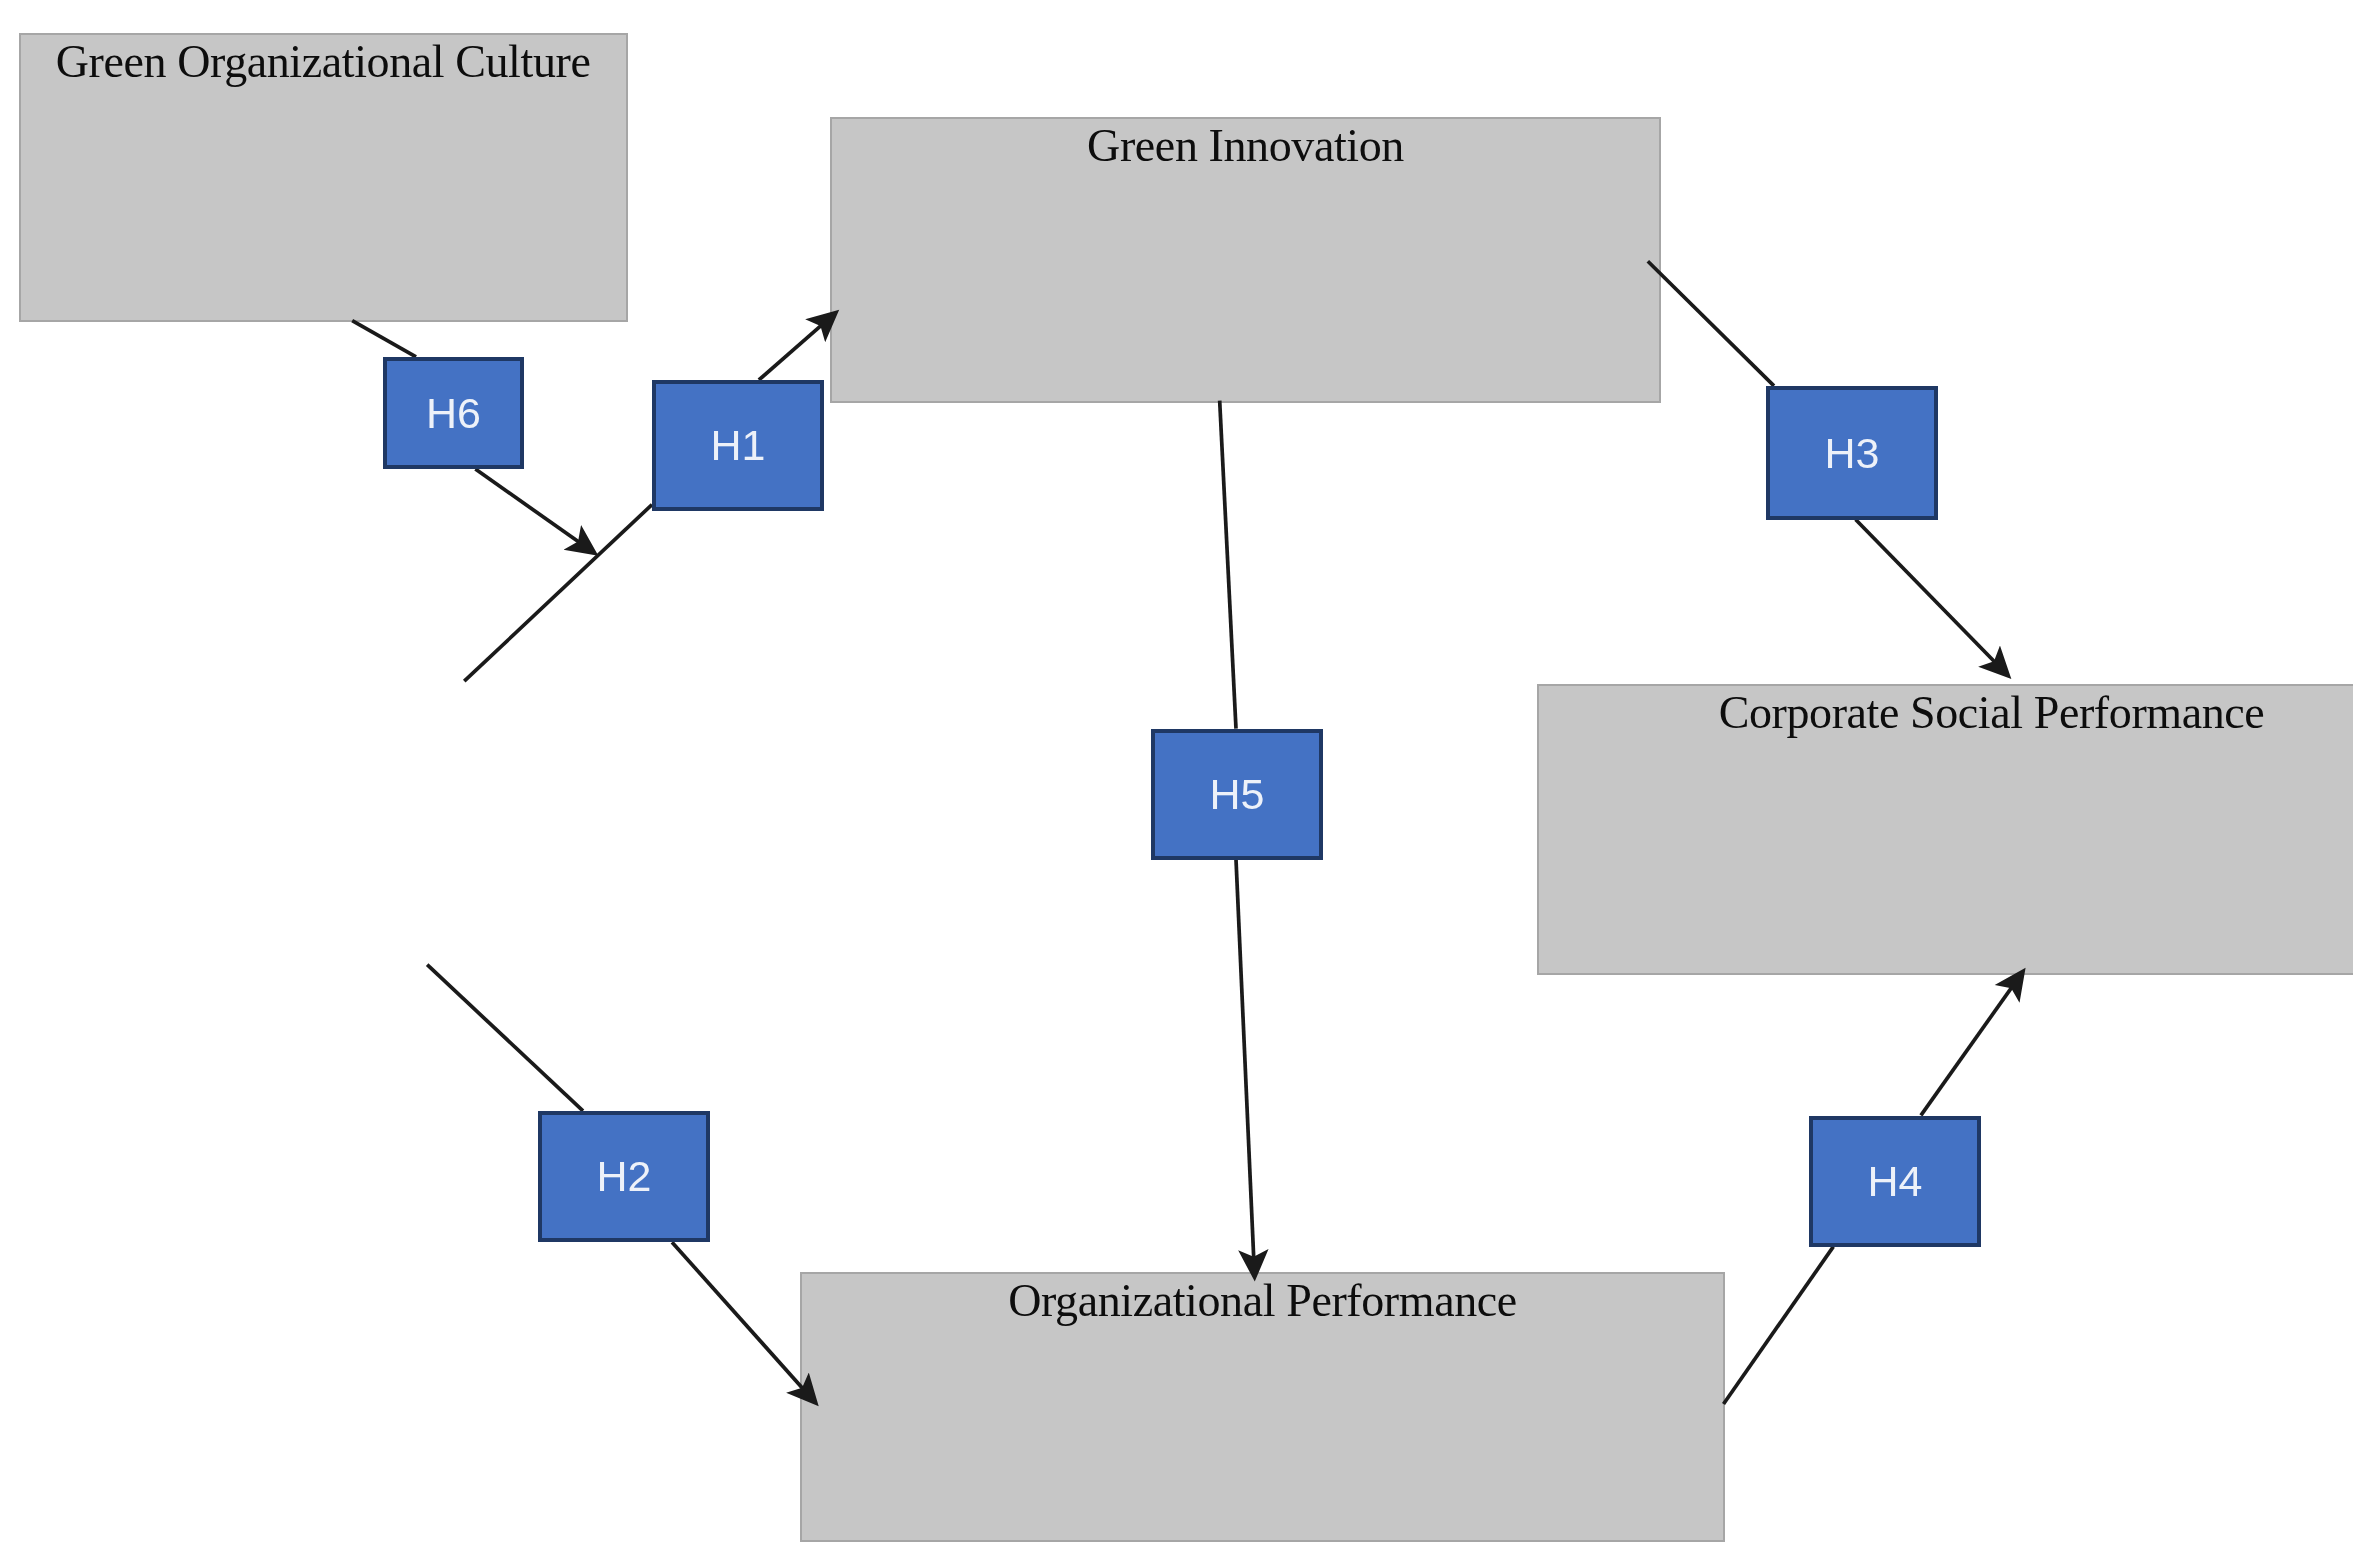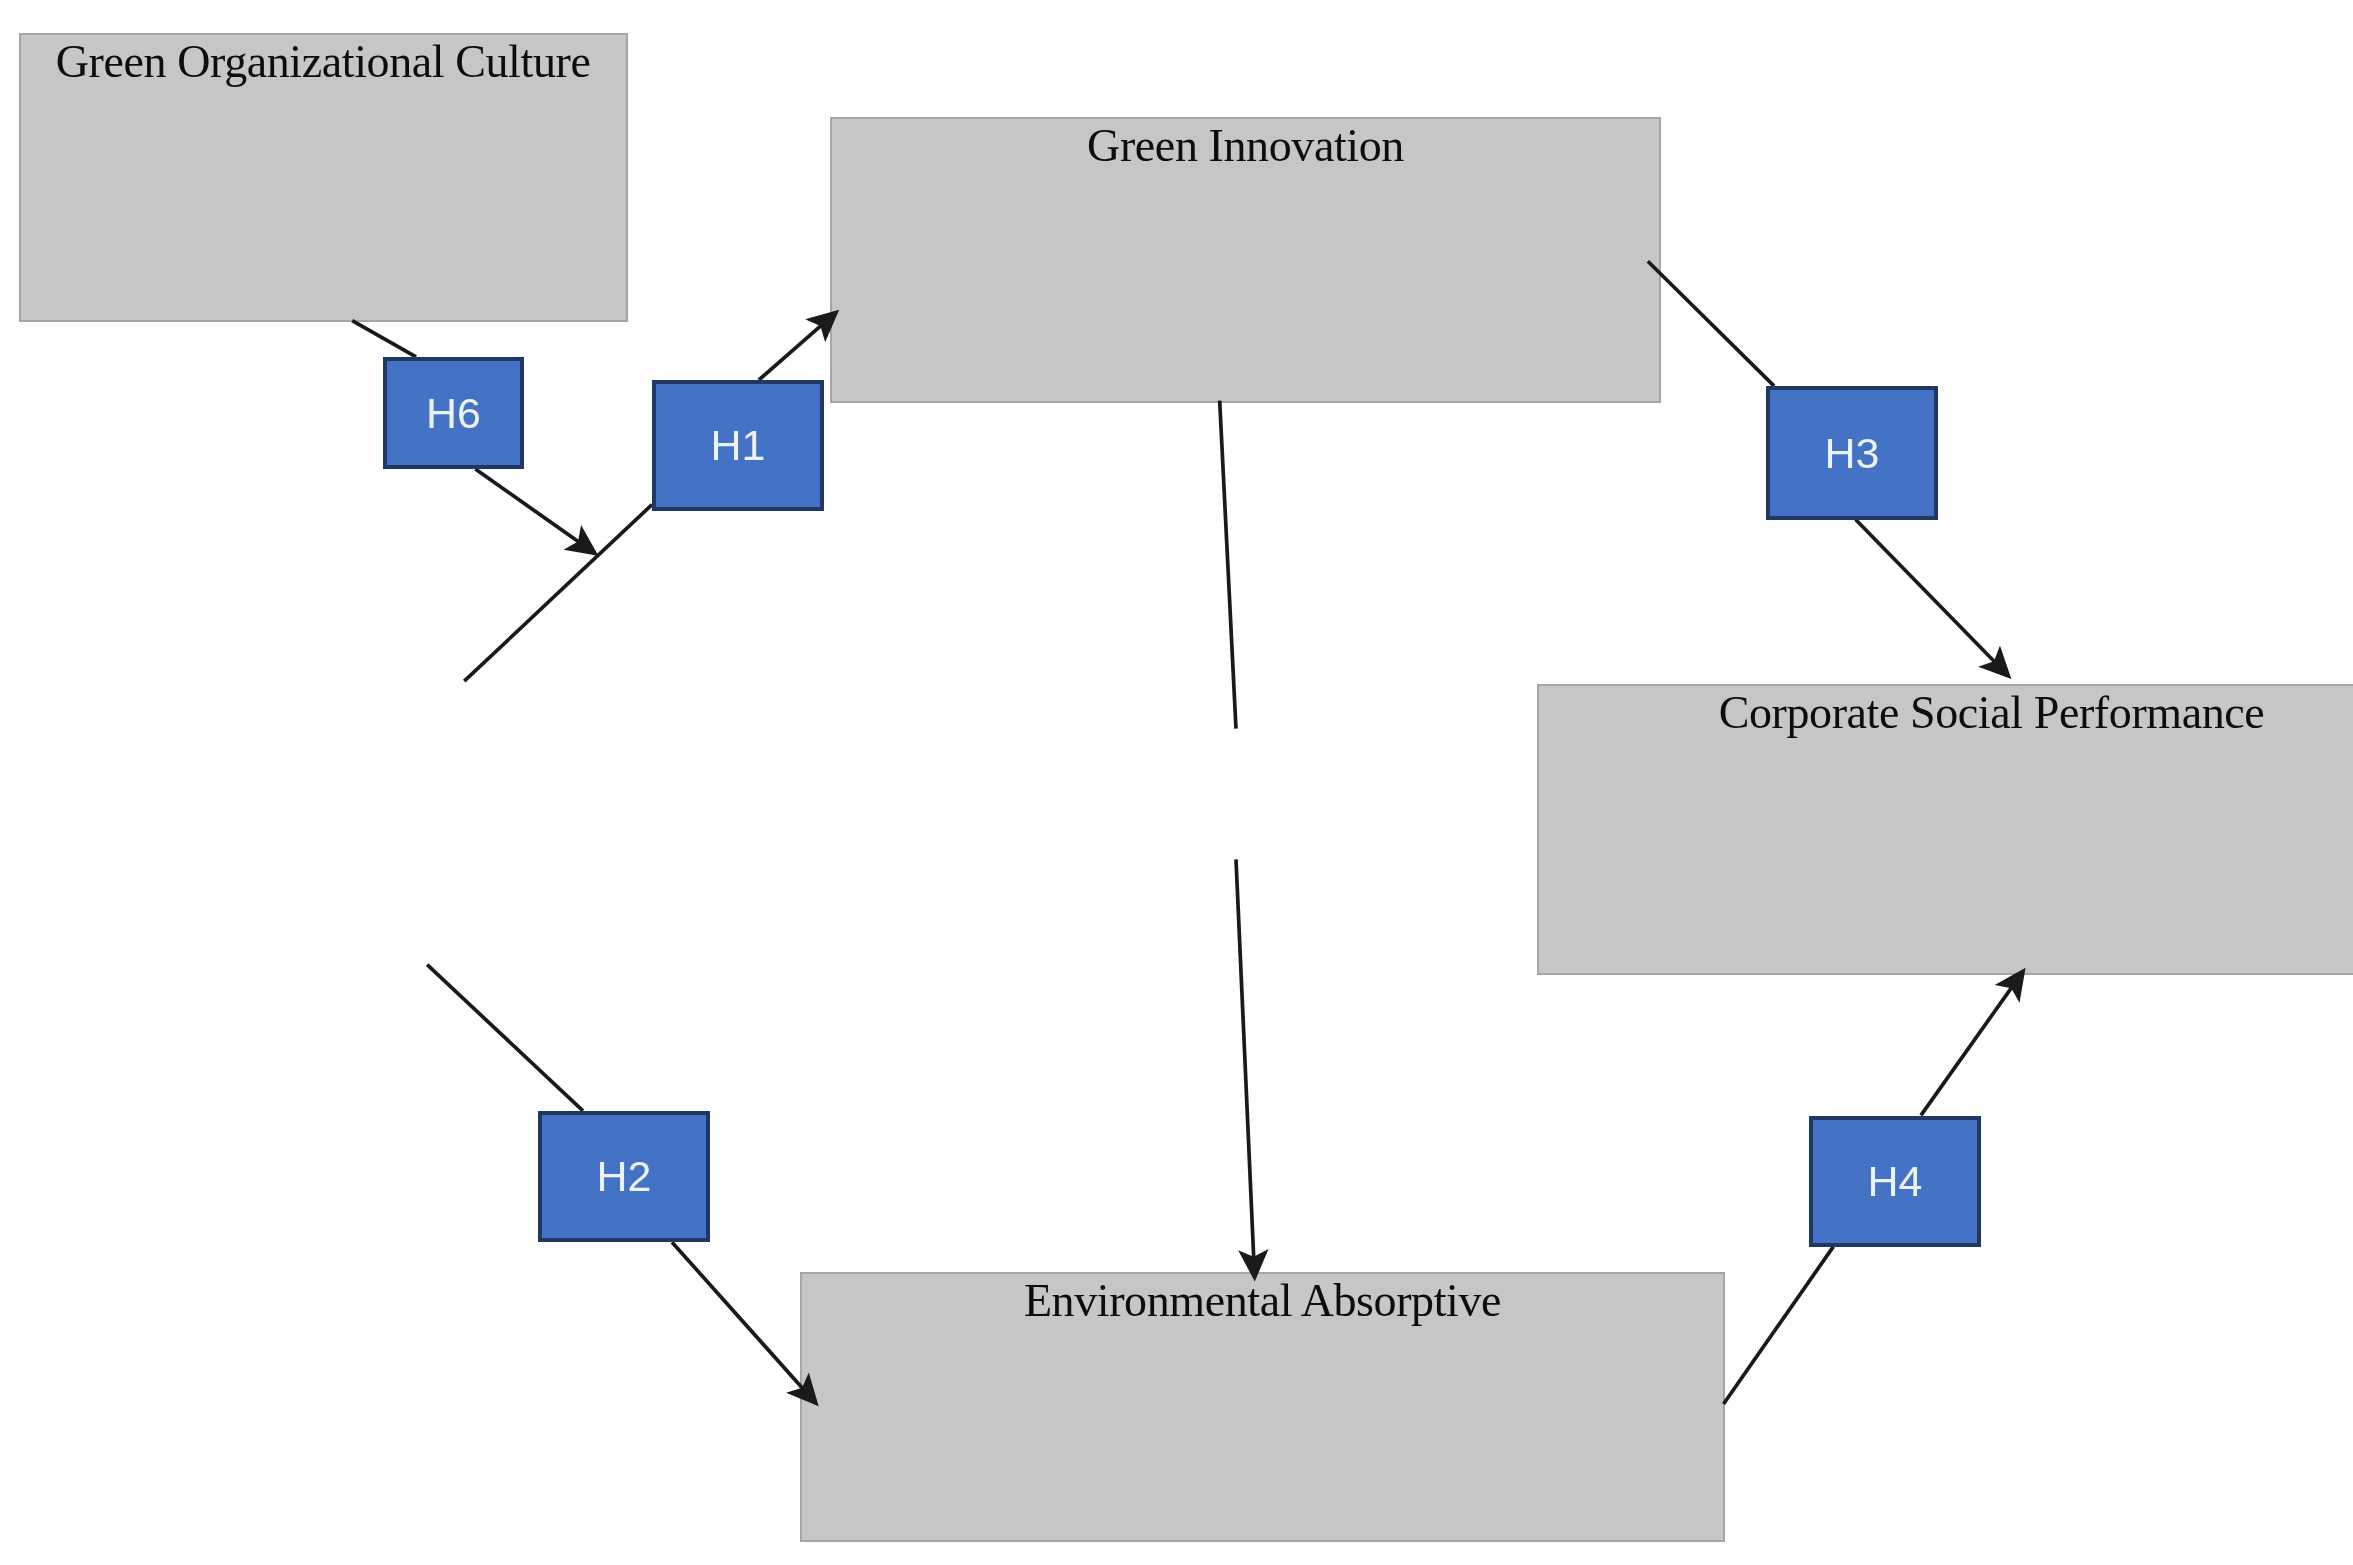--- a/index.html
+++ b/index.html
@@ -93,38 +93,41 @@
   <div class="construct-box" style="left:830px; top:117px; width:831px; height:286px;">
     <span>Green Innovation</span>
   </div>
 
 
   <div class="construct-box" style="left:1537px; top:684px; width:909px; height:291px;">
     <span>Corporate Social Performance</span>
   </div>
 
   <div class="construct-box" style="left:800px; top:1272px; width:925px; height:270px;">
-    <span>Environmental Absorptive</span>
+    <span>Organizational Performance</span>
   </div>
 
   <div class="hyp-box" style="left:652px; top:380px; width:172px; height:131px;">
     <span>H1</span>
   </div>
 
   <div class="hyp-box" style="left:538px; top:1111px; width:172px; height:131px;">
     <span>H2</span>
   </div>
 
   <div class="hyp-box" style="left:1750px; top:386px; width:172px; height:134px;margin-left:16px;">
     <span>H3</span>
   </div>
 
   <div class="hyp-box" style="left:1809px; top:1116px; width:172px; height:131px;">
     <span>H4</span>
   </div>
 
+  <div class="hyp-box" style="left:1151px; top:729px; width:172px; height:131px;">
+    <span>H5</span>
+  </div>
 
   <div class="hyp-box" style="left:383px; top:357px; width:141px; height:112px;">
     <span>H6</span>
   </div>
 
 </div>
 
 
 </body></html>

